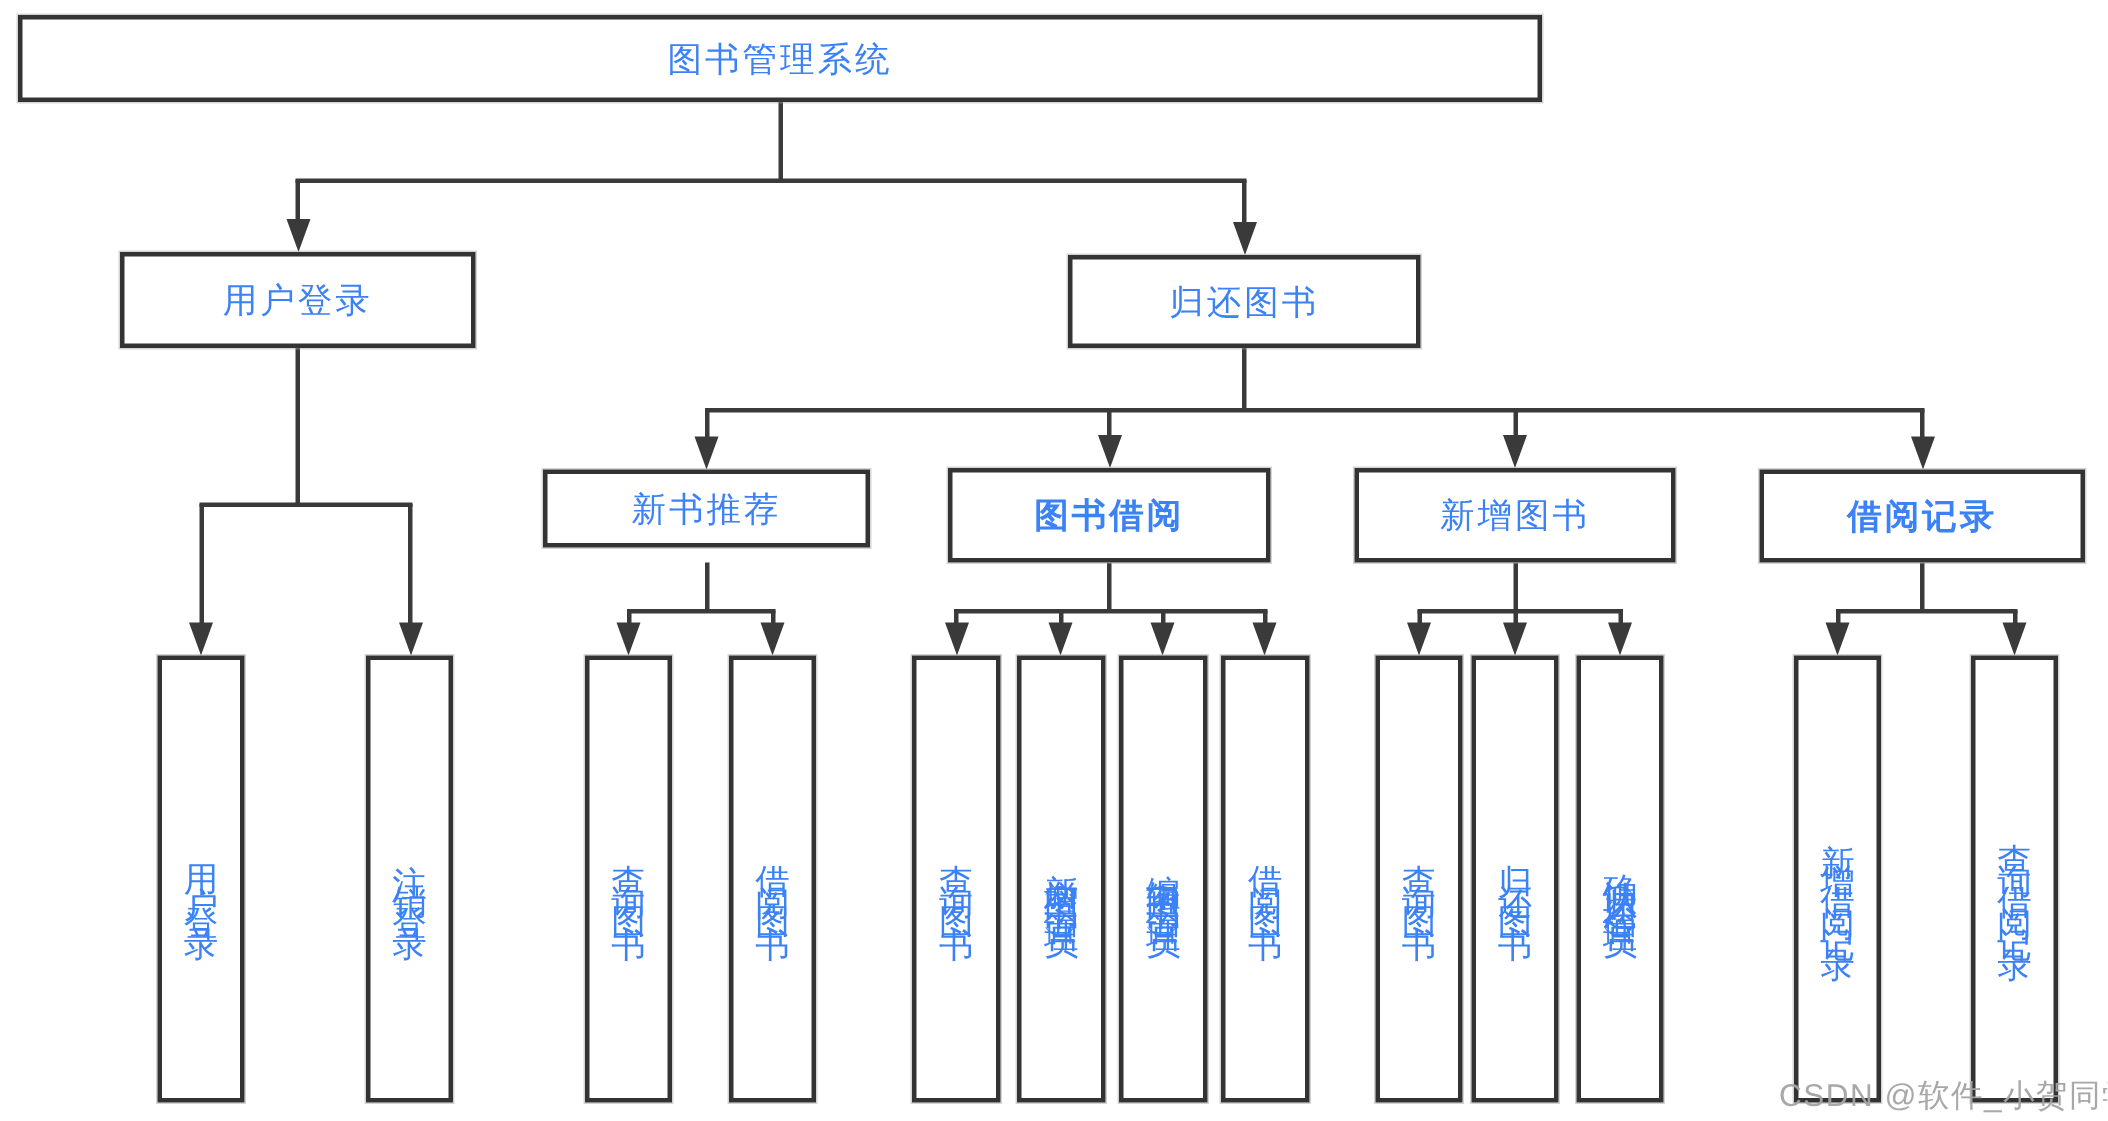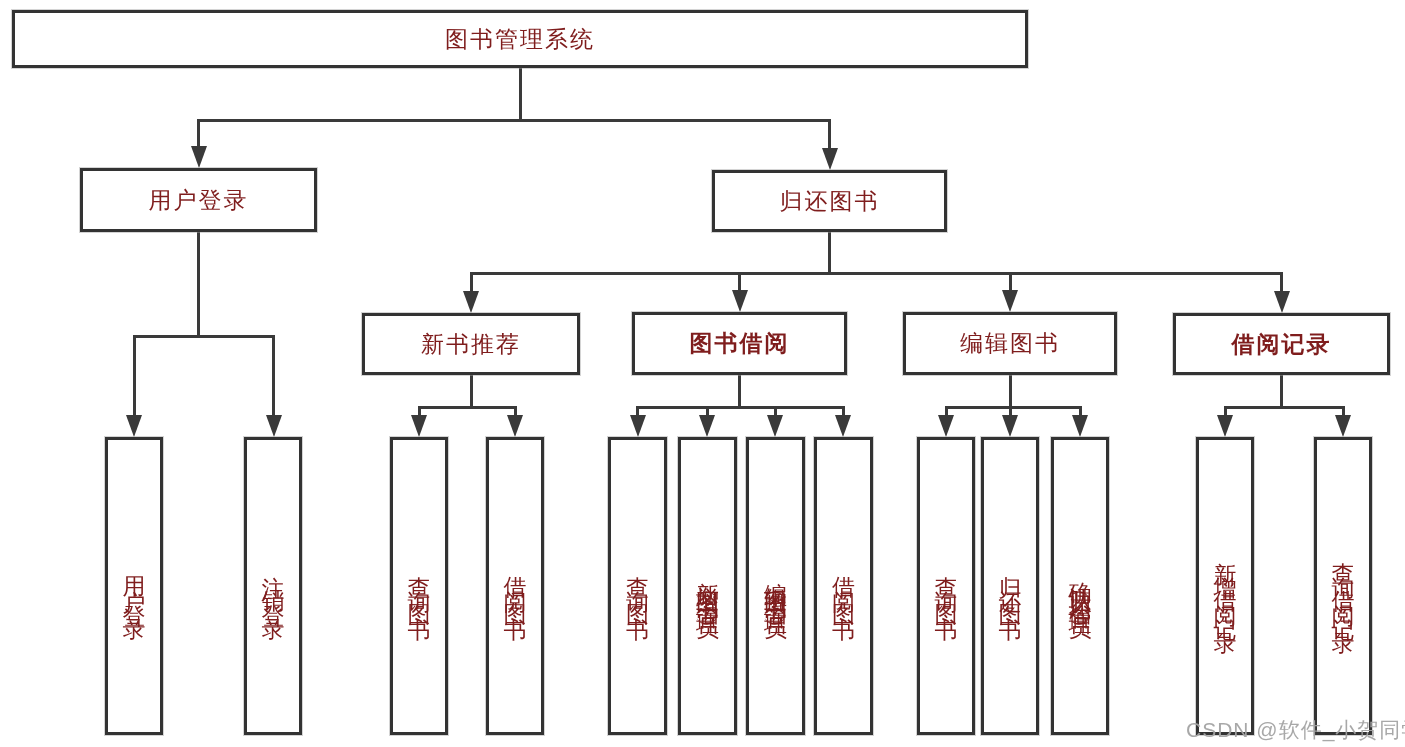--- a/index.html
+++ b/index.html
@@ -4,21 +4,21 @@
 <style>
   html, body { margin:0; padding:0; background:#ffffff; }
   #canvas {
     position:relative; width:1405px; height:747px; background:#ffffff;
     font-family:"Liberation Sans", sans-serif; overflow:hidden;
   }
   .node {
     position:absolute; box-sizing:border-box; background:#ffffff;
     border:3px solid #333333; box-shadow:0 0 0 1px rgba(160,160,160,.45);
     display:flex; align-items:center; justify-content:center;
-    color:#7f1d1d; z-index:2;
+    color:#3b82f6; z-index:2;
   }
   .node-h { font-size:23px; letter-spacing:2px; white-space:nowrap; }
   .node-v {
     writing-mode:vertical-rl; text-orientation:mixed;
     font-size:23px; letter-spacing:14px; line-height:1;
   }
   .node-v.long { letter-spacing:5px; }
   .cline { position:absolute; background:#3a3a3a; z-index:1; }
   .arrowhead {
     position:absolute; width:0; height:0; z-index:1;
@@ -88,29 +88,29 @@
       <div class="arrowhead" style="left: 1072px; top: 415px;"></div>
       <div class="arrowhead" style="left: 1217px; top: 415px;"></div>
       <div class="arrowhead" style="left: 1335px; top: 415px;"></div>
     </div>
   <div id="nodes">
       <div class="node node-h" style="left: 12px; top: 10px; width: 1016px; height: 58px;">图书管理系统</div>
       <div class="node node-h" style="left: 80px; top: 168px; width: 237px; height: 64px;">用户登录</div>
       <div class="node node-v" style="left: 105px; top: 437px; width: 58px; height: 298px;">用户登录</div>
       <div class="node node-v" style="left: 244px; top: 437px; width: 58px; height: 298px;">注销登录</div>
       <div class="node node-h" style="left: 712px; top: 170px; width: 235px; height: 62px;">归还图书</div>
-      <div class="node node-h" style="left: 362px; top: 313px; width: 218px; height: 62px;">新书推荐</div>
+      <div class="node node-h" style="left: 362px; top: 313px; width: 218px; height: 52px;">新书推荐</div>
       <div class="node node-v" style="left: 390px; top: 437px; width: 58px; height: 298px;">查询图书</div>
       <div class="node node-v" style="left: 486px; top: 437px; width: 58px; height: 298px;">借阅图书</div>
       <div class="node node-h" style="left: 632px; top: 312px; width: 215px; height: 63px; font-weight: bold;">图书借阅</div>
       <div class="node node-v" style="left: 608px; top: 437px; width: 59px; height: 298px;">查询图书</div>
       <div class="node node-v long" style="left: 678px; top: 437px; width: 59px; height: 298px;">新增图书（管理员）</div>
       <div class="node node-v long" style="left: 746px; top: 437px; width: 59px; height: 298px;">编辑图书（管理员）</div>
       <div class="node node-v" style="left: 814px; top: 437px; width: 59px; height: 298px;">借阅图书</div>
-      <div class="node node-h" style="left: 903px; top: 312px; width: 214px; height: 63px;">编辑图书</div>
+      <div class="node node-h" style="left: 903px; top: 312px; width: 214px; height: 63px;">新增图书</div>
       <div class="node node-v" style="left: 917px; top: 437px; width: 58px; height: 298px;">查询图书</div>
       <div class="node node-v" style="left: 981px; top: 437px; width: 58px; height: 298px;">归还图书</div>
       <div class="node node-v long" style="left: 1051px; top: 437px; width: 58px; height: 298px;">确认归还（管理员）</div>
       <div class="node node-h" style="left: 1173px; top: 313px; width: 217px; height: 62px; font-weight: bold;">借阅记录</div>
       <div class="node node-v" style="left: 1196px; top: 437px; width: 58px; height: 298px;">新增借阅记录</div>
       <div class="node node-v" style="left: 1314px; top: 437px; width: 58px; height: 298px;">查询借阅记录</div>
     </div>
   <span id="watermark">CSDN @软件_小贺同学</span>
 </div>
 

